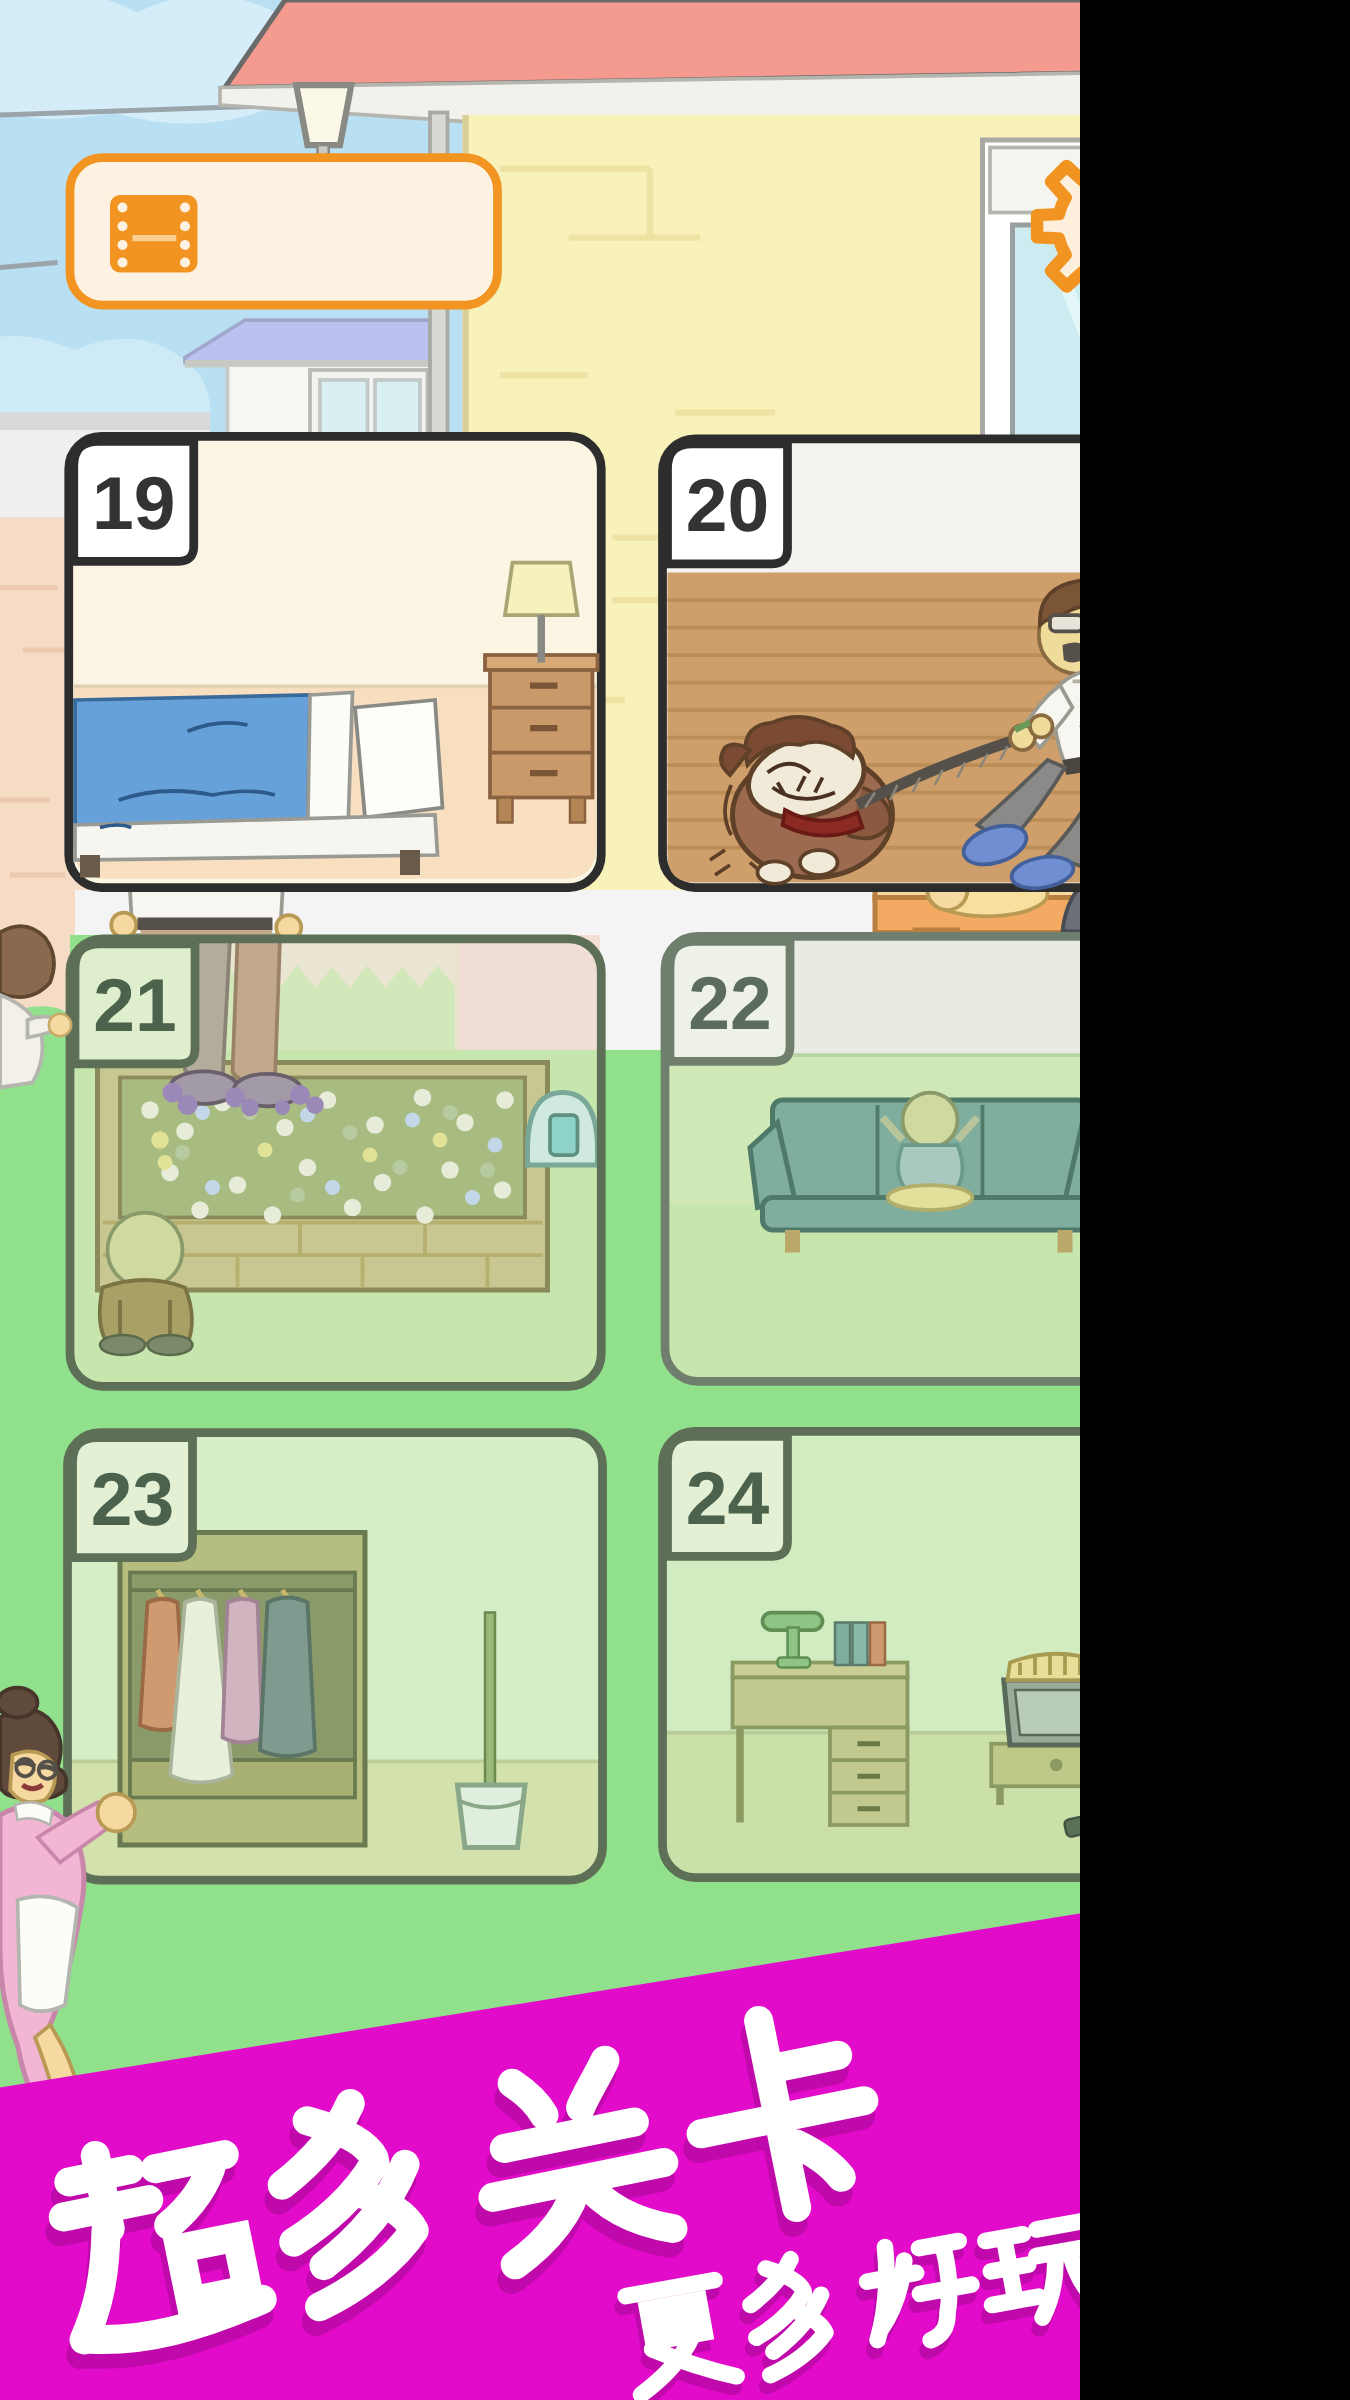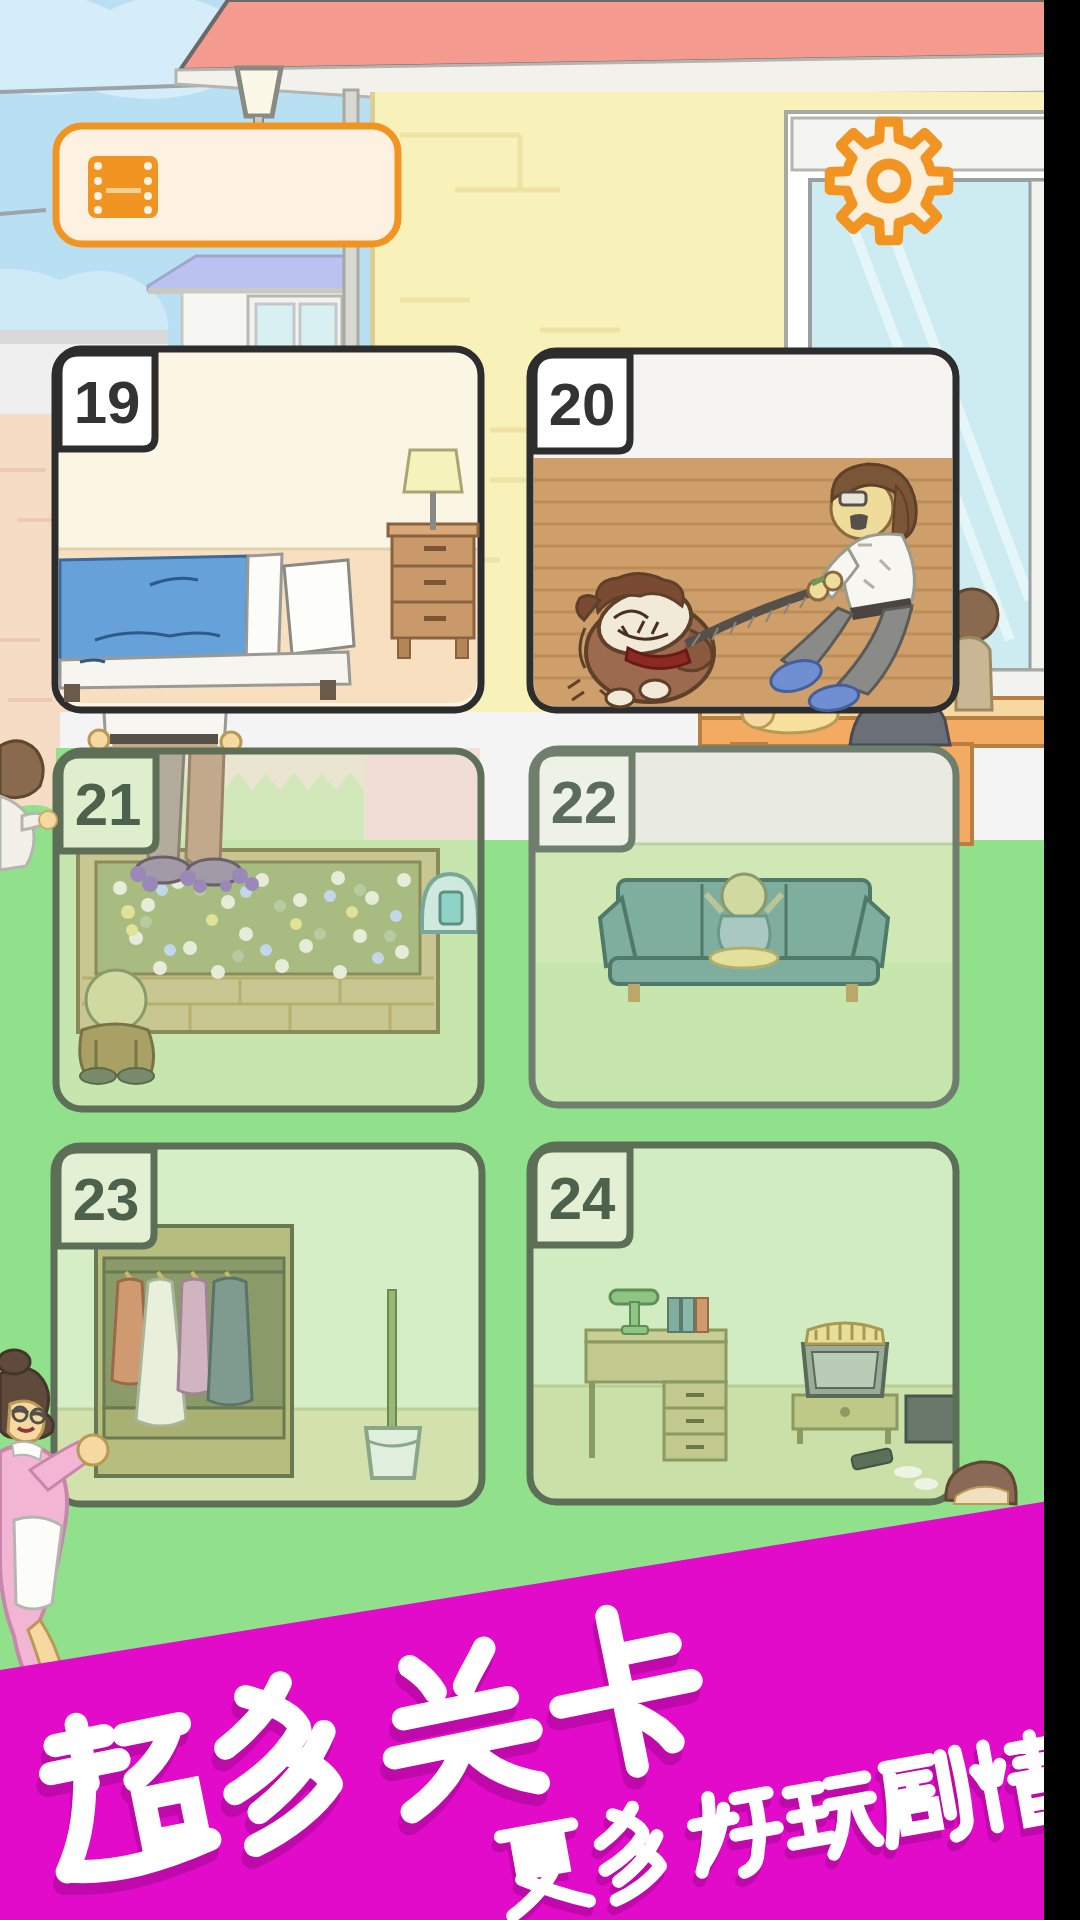--- a/index.html
+++ b/index.html
@@ -1,16 +1,16 @@
 <!DOCTYPE html>
 <html><head>
 <meta charset="utf-8">
 <style>
 html,body{margin:0;padding:0;background:#000;}
-#stage{position:relative;width:1044px;height:1920px;overflow:hidden;font-family:"Liberation Sans",sans-serif;}
+#stage{position:relative;width:864px;height:1920px;overflow:hidden;font-family:"Liberation Sans",sans-serif;}
 svg{display:block;}
 </style>
 </head>
 <body>
 <div id="stage">
 <svg width="1080" height="1920" viewBox="0 0 1080 1920" xmlns="http://www.w3.org/2000/svg">
 <defs>
 <clipPath id="cp21">
           <rect x="56" y="751" width="425" height="358" rx="26"></rect>
         </clipPath>

